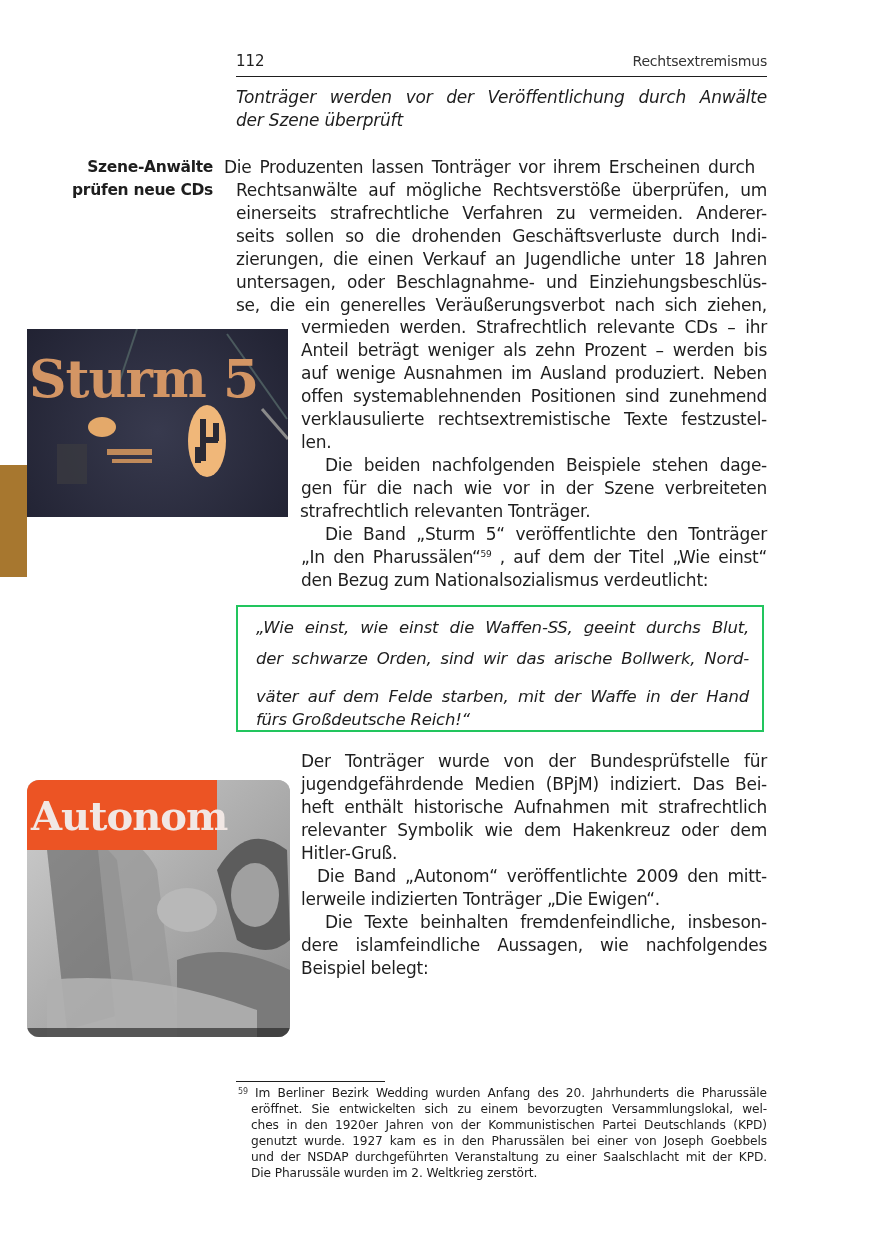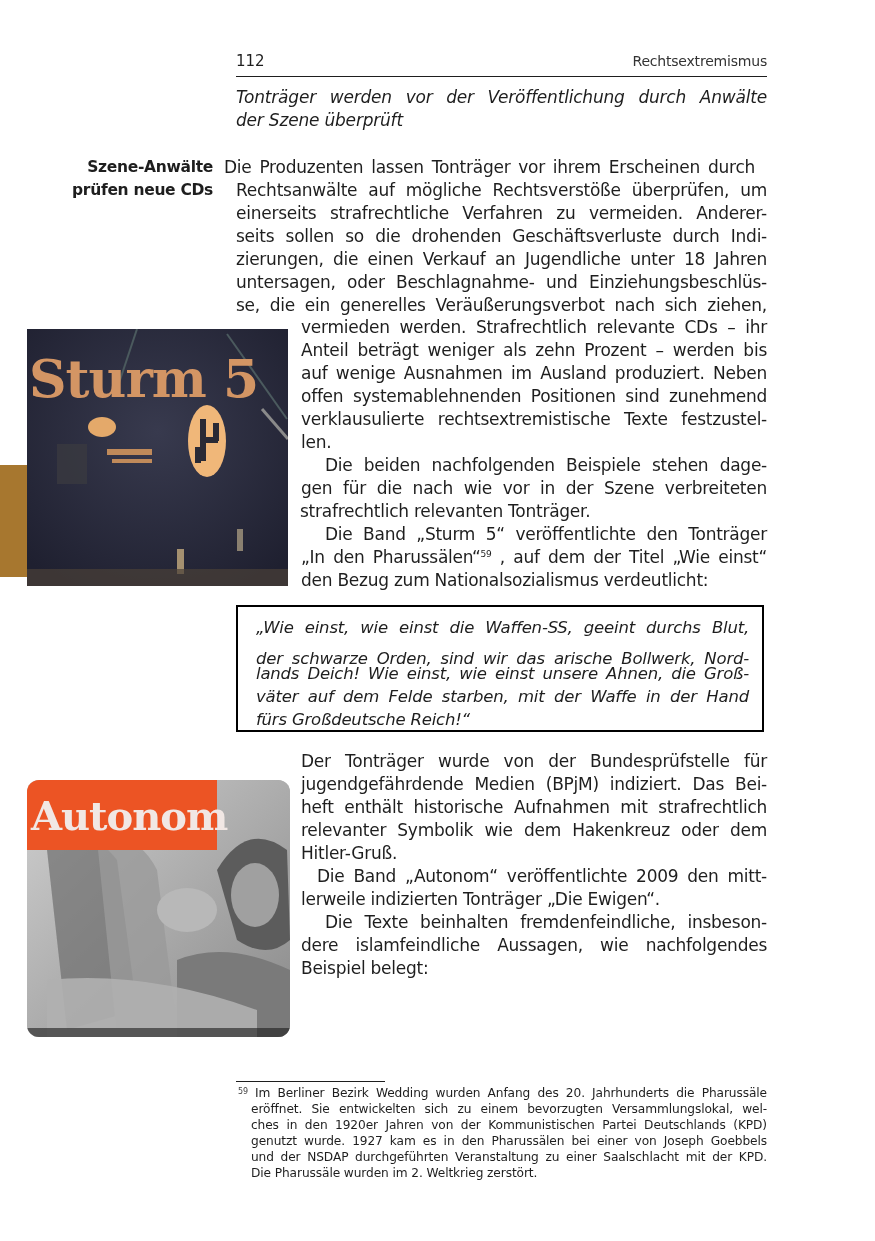--- a/index.html
+++ b/index.html
@@ -16,24 +16,24 @@
     .margin-note { left: 30px; top: 156px; width: 183px; text-align: right; font-size: 15.5px; font-weight: bold; line-height: 23px; letter-spacing: -0.3px; }
 
     .line { position: absolute; font-size: 17px; line-height: 23px; white-space: nowrap; text-align: justify; text-align-last: justify; letter-spacing: -0.25px; }
     .line.last { text-align-last: left; }
     .line.indent { padding-left: 24px; box-sizing: border-box; }
     .line.indent-s { padding-left: 16px; box-sizing: border-box; }
     sup { font-size: 9px; vertical-align: 6px; line-height: 0; }
 
     .tab-marker { left: 0; top: 465px; width: 27px; height: 112px; background: #a7772f; }
 
-    .img-sturm { left: 27px; top: 329px; width: 261px; height: 257px; background: #22c55e; overflow: hidden; }
+    .img-sturm { left: 27px; top: 329px; width: 261px; height: 188px; background: #22c55e; overflow: hidden; }
     .img-autonom { left: 27px; top: 780px; width: 263px; height: 257px; background: #b9b9b9; overflow: hidden; border-radius: 12px; }
 
-    .quote-box { left: 236px; top: 605px; width: 528px; height: 127px; border: 2px solid #000000; box-sizing: border-box; }
+    .quote-box { left: 236px; top: 605px; width: 528px; height: 127px; border: 2px solid #22c55e; box-sizing: border-box; }
     .qline { position: absolute; left: 18px; width: 493px; font-size: 16.5px; font-style: italic; line-height: 23px; white-space: nowrap; text-align: justify; text-align-last: justify; letter-spacing: -0.2px; }
     .qline.last { text-align-last: left; }
 
     .fn-rule { left: 236px; top: 1081px; width: 149px; height: 0; border-top: 1.3px solid #1e1e1e; }
     .fn-mark { left: 238px; top: 1087px; font-size: 8px; color: #444; }
     .fline { position: absolute; font-size: 12.2px; line-height: 16.3px; white-space: nowrap; text-align: justify; text-align-last: justify; letter-spacing: -0.1px; }
     .fline.last { text-align-last: left; }
   </style>
 </head>
 <body>
@@ -108,21 +108,20 @@
 </div>
 <div>
   <div class="line indent" style="left:301px; top:523px; width:466px;">Die Band „Sturm 5“ veröffentlichte den Tonträger</div>
   <div class="line" style="left:301px; top:546px; width:466px;"><span>„In den Pharussälen“</span><sup>59</sup><span> , auf dem der Titel „Wie einst“</span></div>
   <div class="line last" style="left:301px; top:569px; width:466px;">den Bezug zum Nationalsozialismus verdeutlicht:</div>
 </div>
 
 <div class="abs quote-box">
   <div class="qline" style="top:9px;">„Wie einst, wie einst die Waffen-SS, geeint durchs Blut,</div>
   <div class="qline" style="top:32px;margin-top:8px;">der schwarze Orden, sind wir das arische Bollwerk, Nord-</div>
-  <div class="qline" style="top:55px;">lands Deich! Wie einst, wie einst unsere Ahnen, die Groß-</div>
   <div class="qline" style="top:78px;">väter auf dem Felde starben, mit der Waffe in der Hand</div>
   <div class="qline last" style="top:101px;font-style:italic;">fürs Großdeutsche Reich!“</div>
 </div>
 
 <div class="abs img-autonom">
   <svg width="263" height="257" viewBox="0 0 263 257">
     <defs>
       <linearGradient id="ag1" x1="0" y1="0" x2="1" y2="1">
         <stop offset="0" stop-color="#cfcfcf"></stop>
         <stop offset="1" stop-color="#8a8a8a"></stop>

